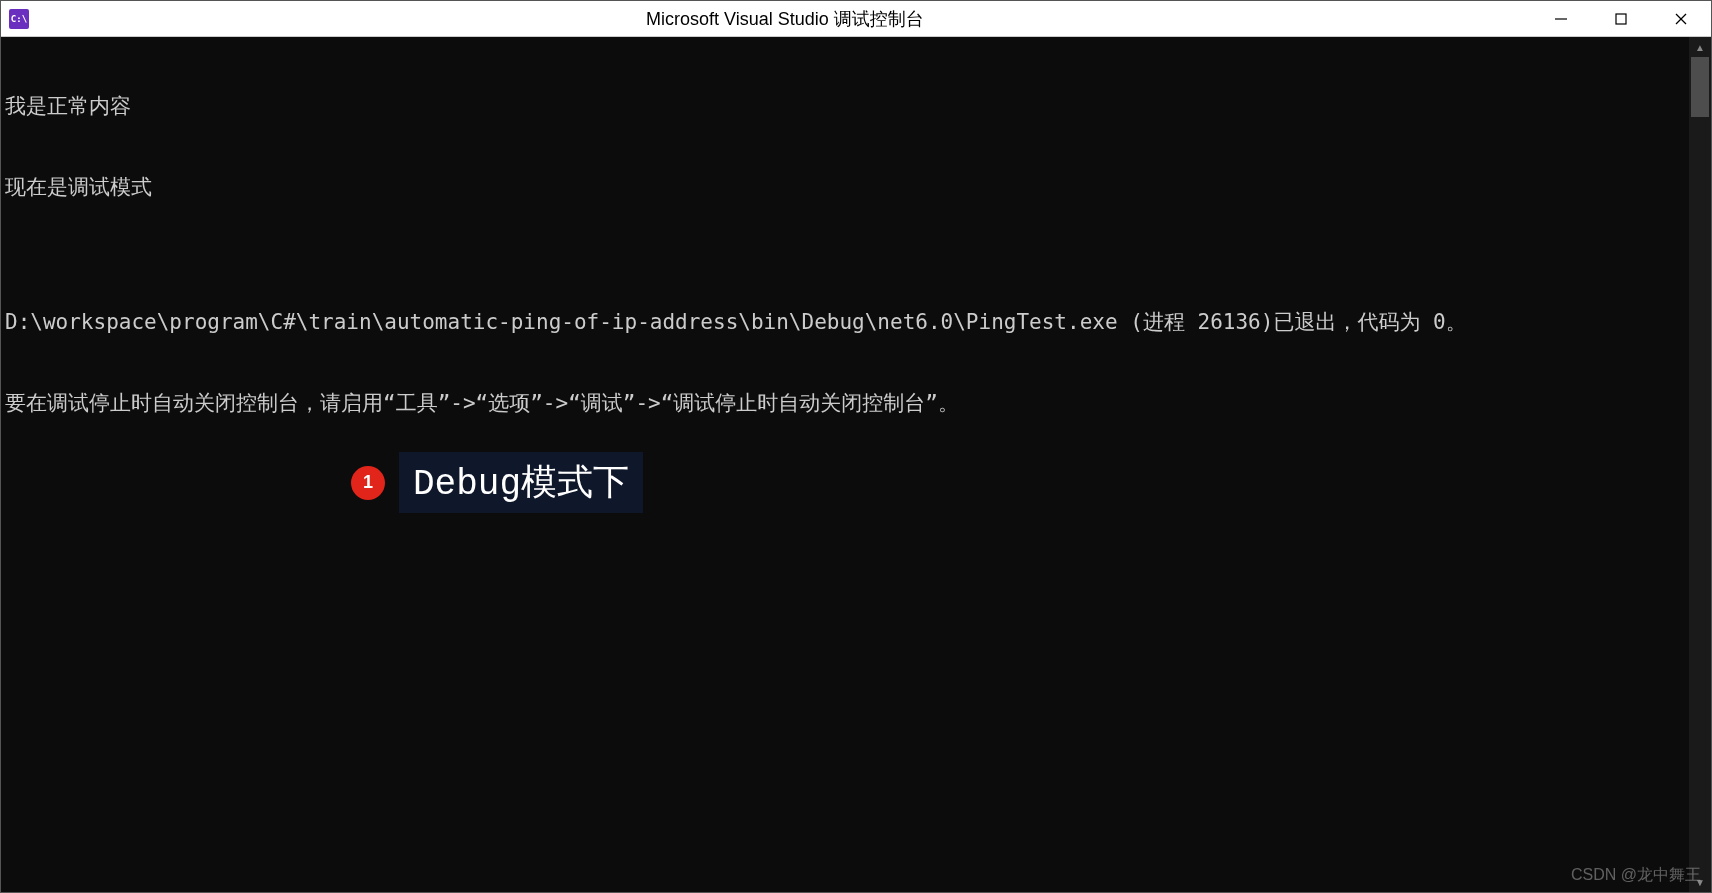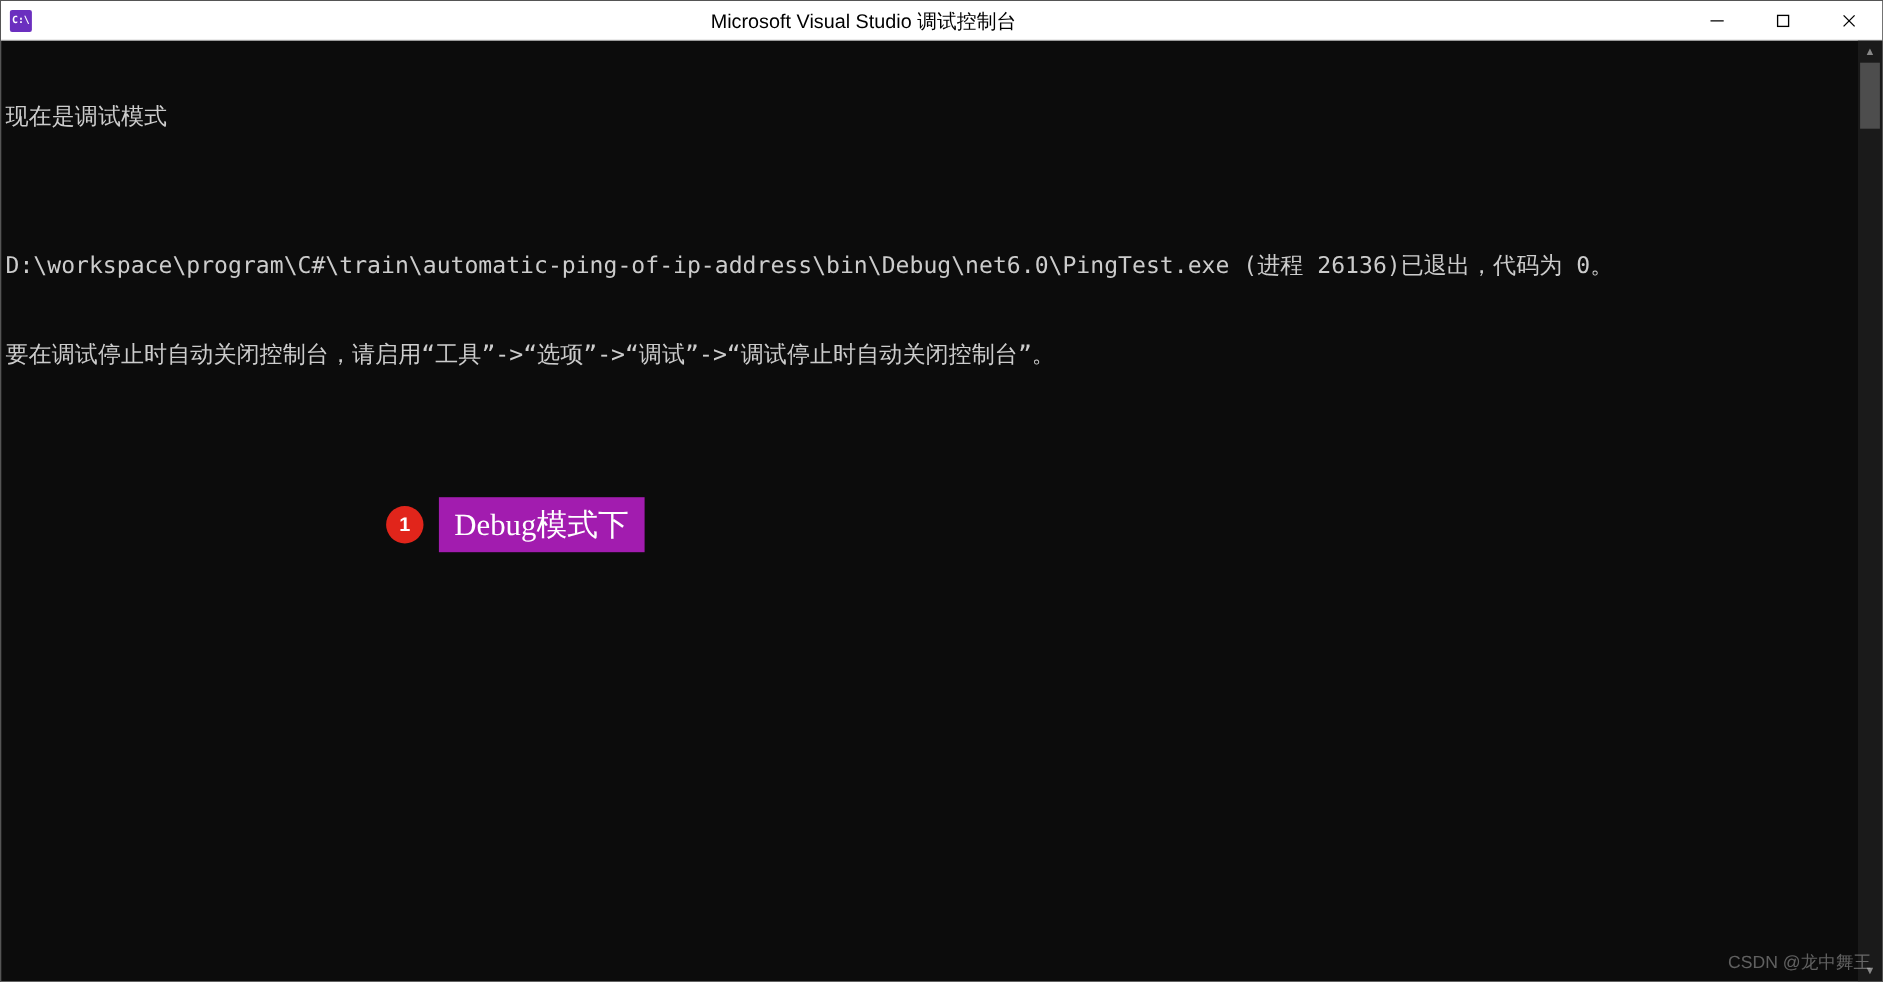--- a/index.html
+++ b/index.html
@@ -127,25 +127,25 @@
       background: #e1251b;
       color: #fff;
       display: flex;
       align-items: center;
       justify-content: center;
       font-size: 18px;
       font-weight: bold;
       margin-right: 14px;
     }
     .anno-label {
-      background: #a21caf;
+      background: #0f172a;
       color: #fff;
-      font-size: 28px;
+      font-size: 36px;
       padding: 6px 14px;
-      font-family: Liberation Serif, serif;
+      font-family: Liberation Mono, monospace;
     }
     .watermark {
       position: absolute;
       right: 10px;
       bottom: 6px;
       color: rgba(200,200,200,0.45);
       font-size: 16px;
       font-family: "Microsoft YaHei", sans-serif;
     }
   </style>
@@ -173,20 +173,21 @@
         <svg viewBox="0 0 14 14">
             <line x1="2" y1="2" x2="12" y2="12" stroke="#000" stroke-width="1.2"></line>
             <line x1="12" y1="2" x2="2" y2="12" stroke="#000" stroke-width="1.2"></line>
           </svg>
       </div>
     </div>
   </div>
 
   <div class="console-body">
     <div class="console-content">
+      <span class="console-line">我是正常内容</span>
       <span class="console-line">现在是调试模式</span>
       <span class="console-line"></span>
       <span class="console-line">D:\workspace\program\C#\train\automatic-ping-of-ip-address\bin\Debug\net6.0\PingTest.exe (进程 26136)已退出，代码为 0。</span>
       <span class="console-line">要在调试停止时自动关闭控制台，请启用“工具”-&gt;“选项”-&gt;“调试”-&gt;“调试停止时自动关闭控制台”。</span>
     </div>
     <div class="scrollbar">
       <div class="scroll-arrow top">▲</div>
       <div class="scroll-thumb"></div>
       <div class="scroll-arrow bottom">▼</div>
     </div>

